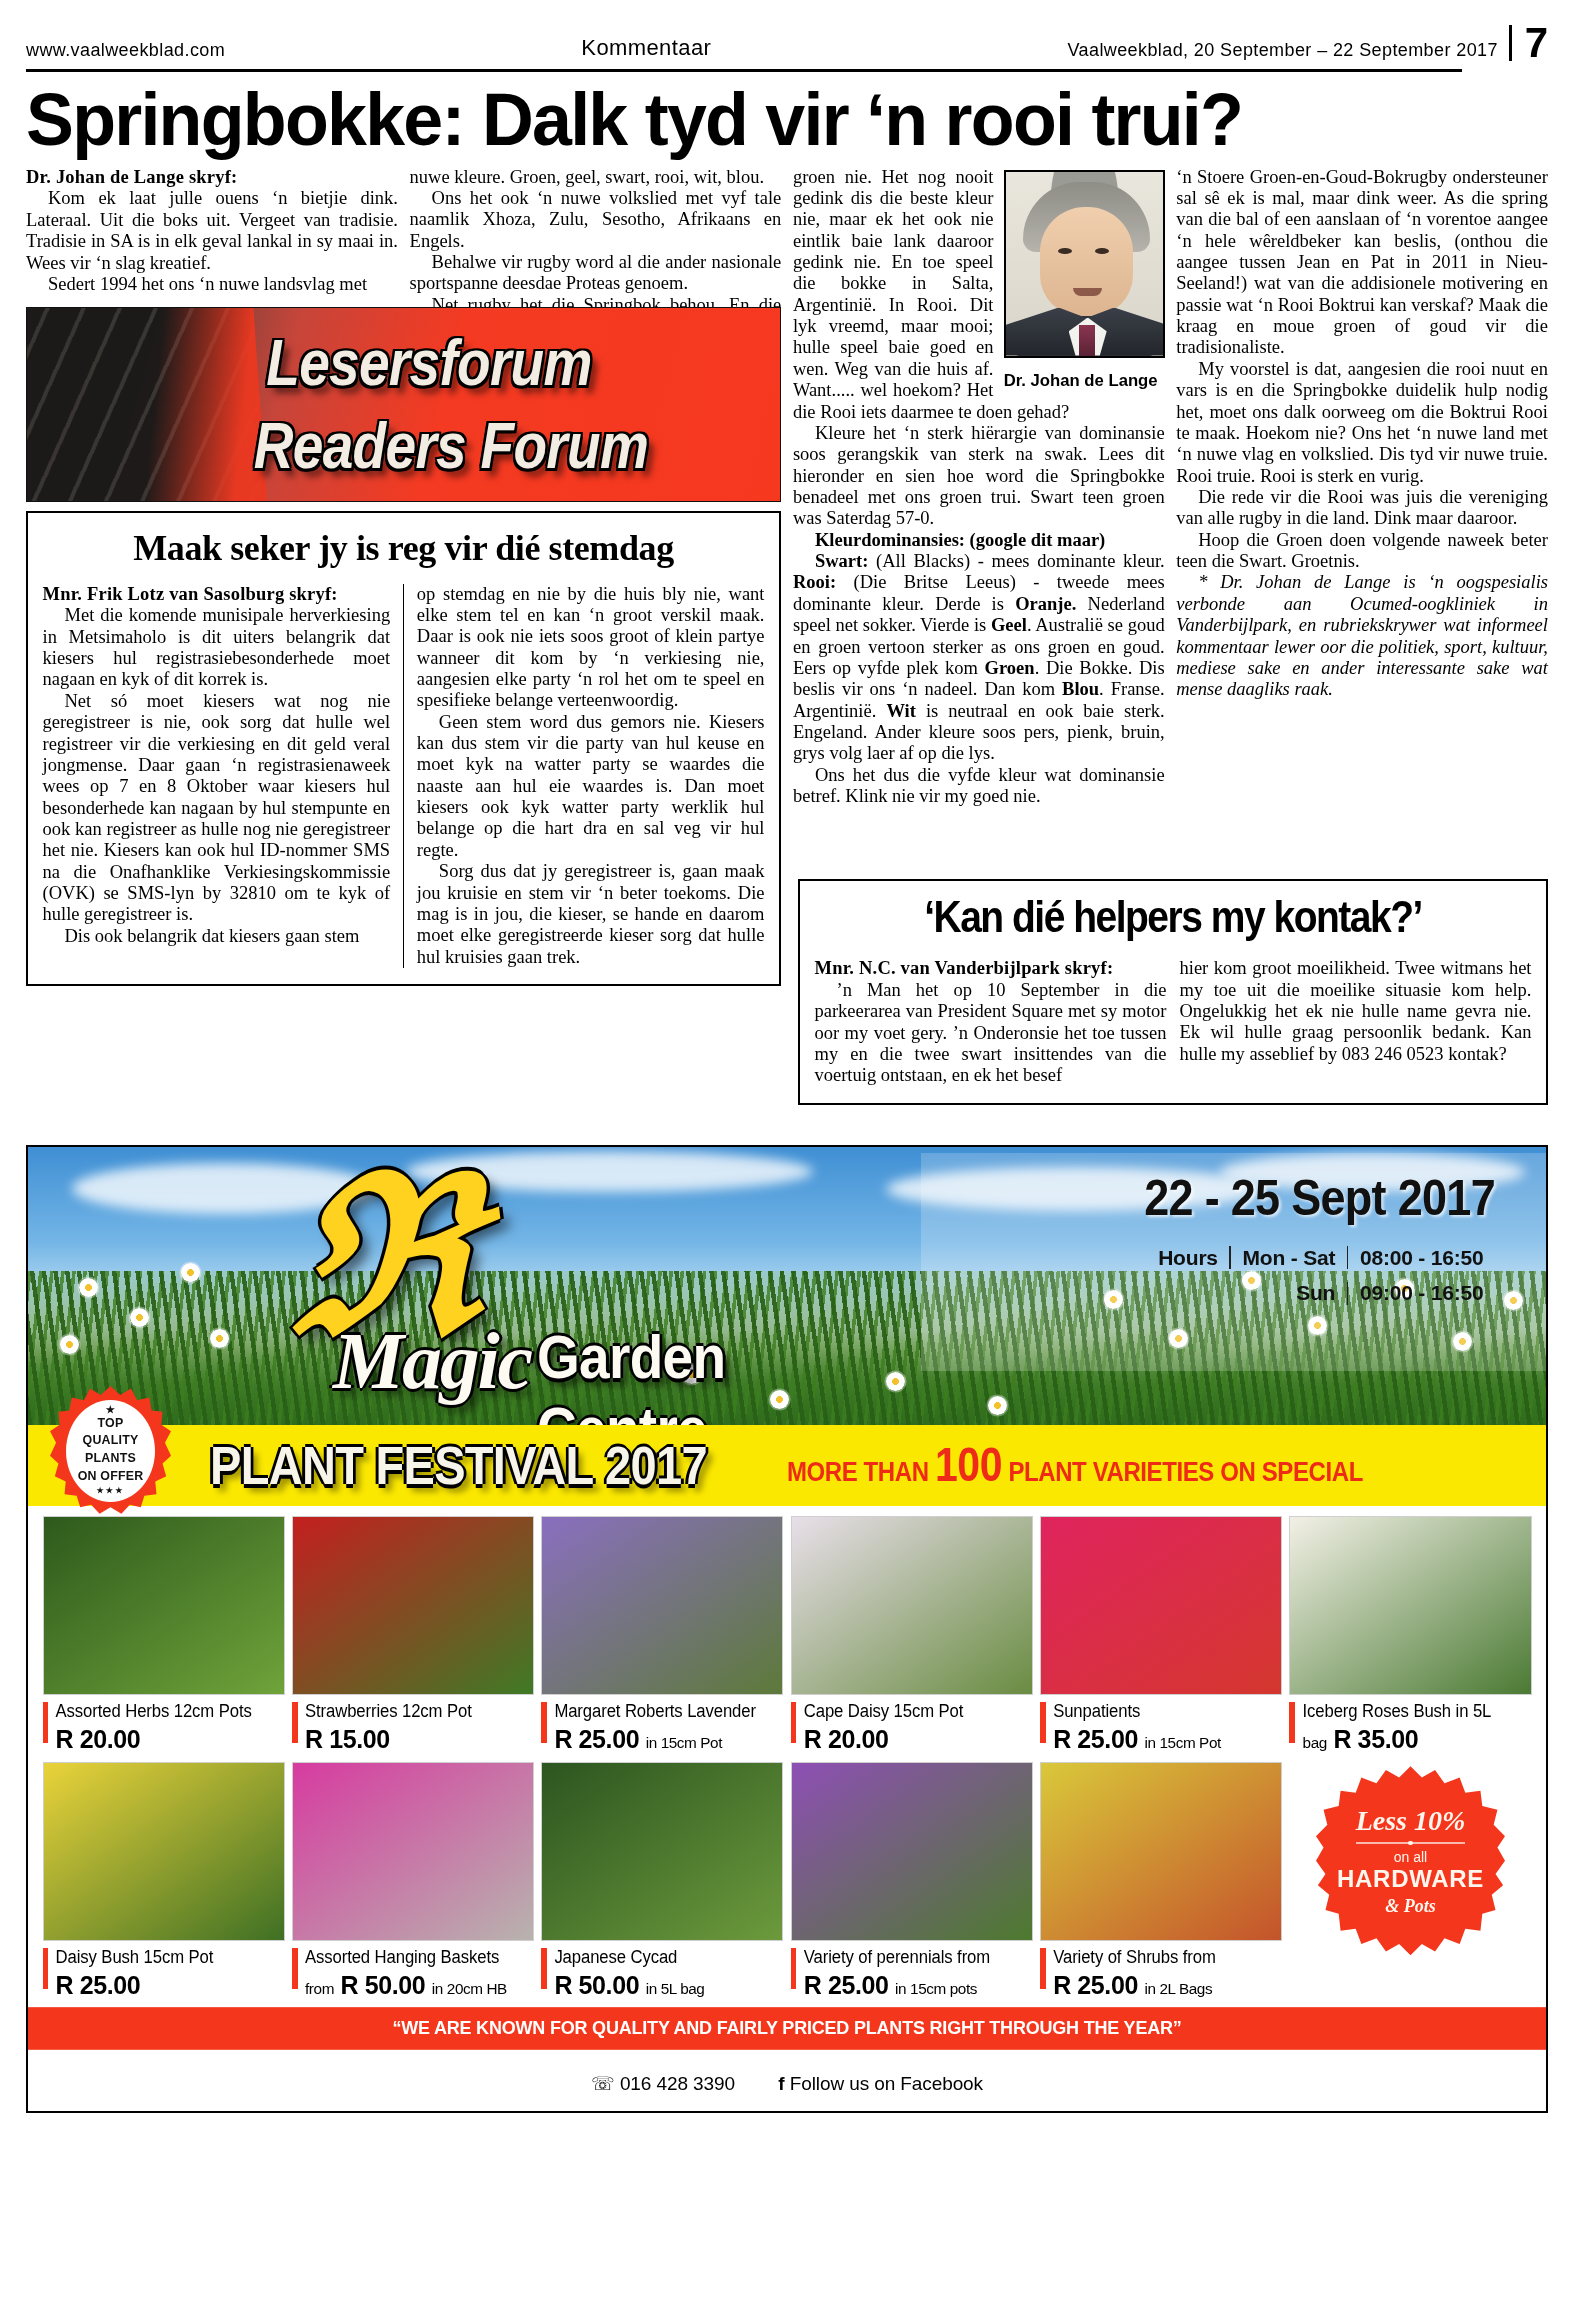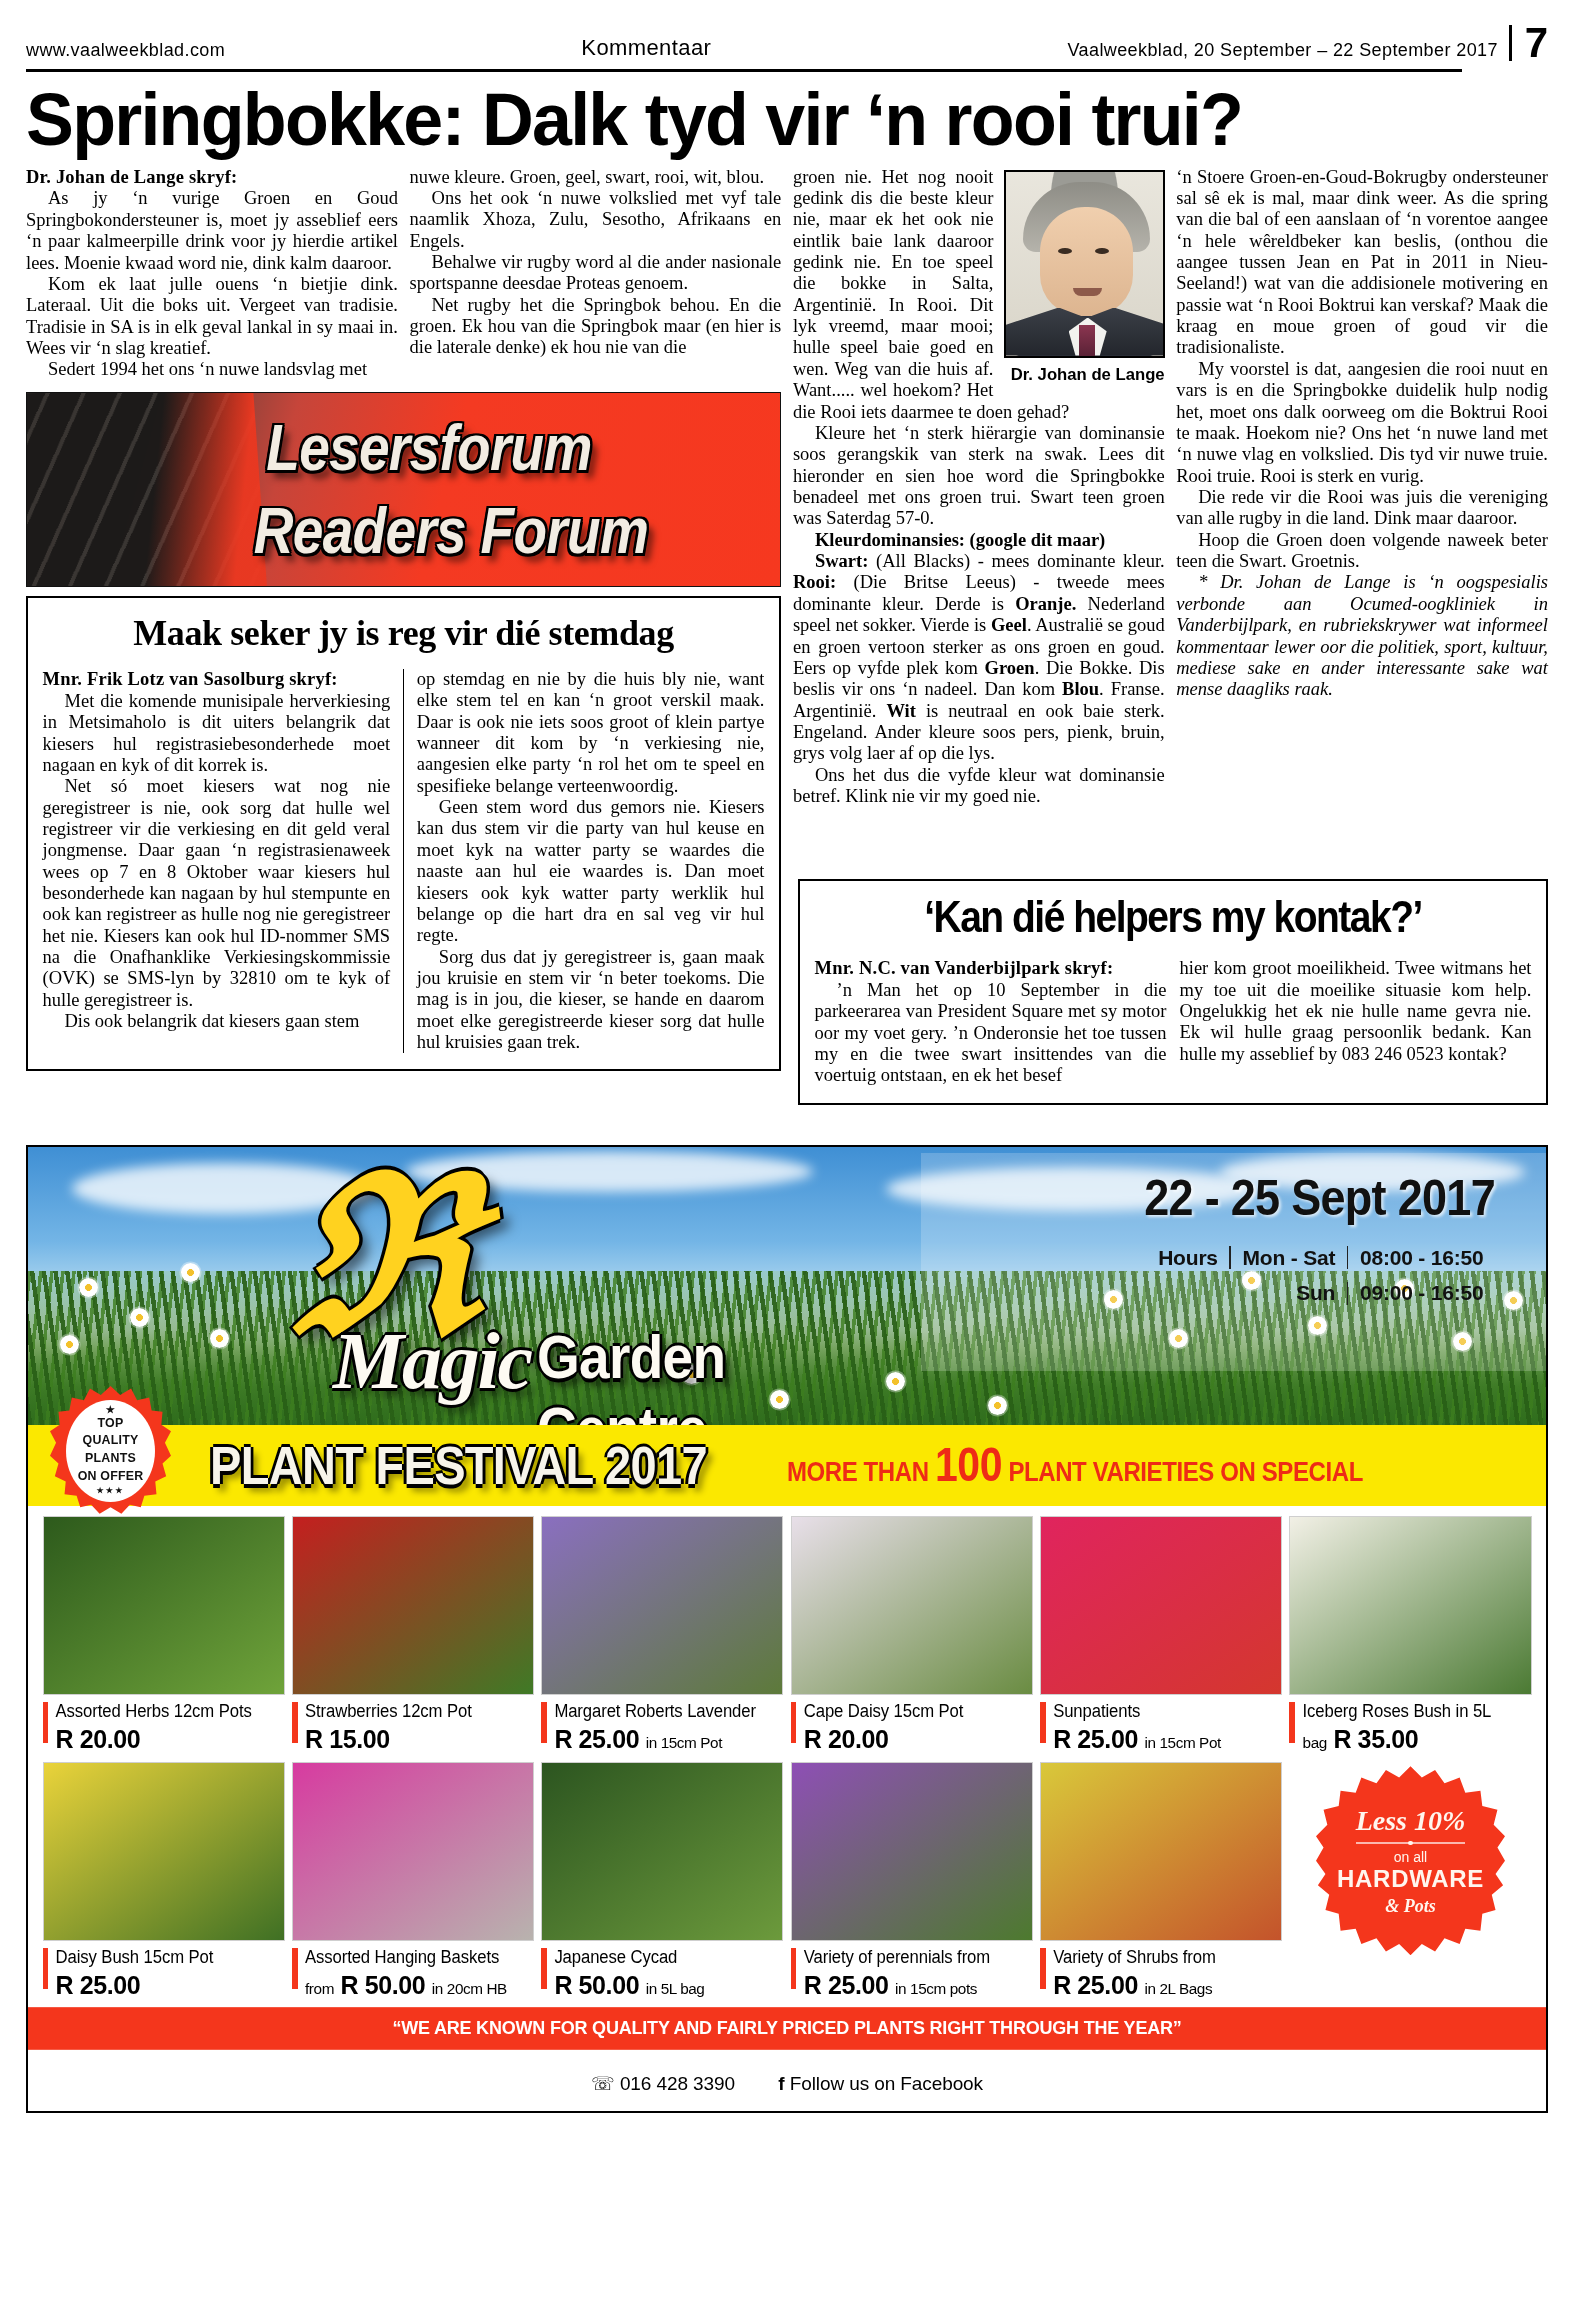--- a/index.html
+++ b/index.html
@@ -133,21 +133,21 @@
   .portrait .mouth{ position:absolute; left:67px; top:116px; width:29px; height:8.7px;
      background:#8d5a4a; border-radius:0 0 14.5px 14.5px;}
   .portrait .suit{ position:absolute; left:-5.8px; bottom:0; width:173px; height:48px;
      background:linear-gradient(#3b3f47,#23262c); clip-path: polygon(0 100%,0 40%,34% 0,50% 22%,66% 0,100% 40%,100% 100%);}
   .portrait .shirt{ position:absolute; left:63px; bottom:0; width:38px; height:38px; background:#f2f2ee;
      clip-path: polygon(50% 0, 100% 36%, 82% 100%, 18% 100%, 0 36%);}
   .portrait .tie{ position:absolute; left:73px; bottom:0; width:16px; height:30.5px;
      background:linear-gradient(#8b3550,#5a2236);}
   .portrait-cap {
     font-family:"Liberation Sans", sans-serif; font-weight:700;
-    font-size: 16.7px; text-align:right; line-height:1.12; margin-top: 8px;
+    font-size: 16.7px; text-align:left; line-height:1.12; margin-top: 14px;
   }
 
   
   .advert { margin-top: 16px; border: 2.2px solid #000; width: 1522px; }
   .ad-hero {
     position: relative; height: 278px;
     background:
       linear-gradient(#3f8fd4 0%, #73b5e6 34%, #bfe0f2 56%, #e8f3fa 66%, #cfe3b9 72%, #5d9a36 86%, #3e7a24 100%);
     overflow:hidden;
   }
@@ -273,21 +273,20 @@
     <div class="mh-page">7</div>
   </div>
   <div class="mh-underline"></div>
 
   <div class="headline">Springbokke: Dalk tyd vir ‘n rooi trui?</div>
 
   <div class="cols">
 
     <div class="col">
       <div class="byline">Dr. Johan de Lange skryf:</div>
-      <p>As jy ‘n vurige Groen en Goud Springbokondersteuner is, moet jy asseblief eers ‘n paar kalmeerpille drink voor jy hierdie artikel lees. Moenie kwaad word nie, dink kalm daaroor.</p>
       <p>Kom ek laat julle ouens ‘n bietjie dink. Lateraal. Uit die boks uit. Vergeet van tradisie. Tradisie in SA is in elk geval lankal in sy maai in. Wees vir ‘n slag kreatief.</p>
       <p>Sedert 1994 het ons ‘n nuwe landsvlag met</p>
 
       <div class="forum-banner" style="width:755px;">
         <div class="kbd"></div>
         <div class="forum-words">
           <div class="fw fw1">Lesersforum</div>
           <div class="fw fw2">Readers Forum</div>
         </div>
       </div>

